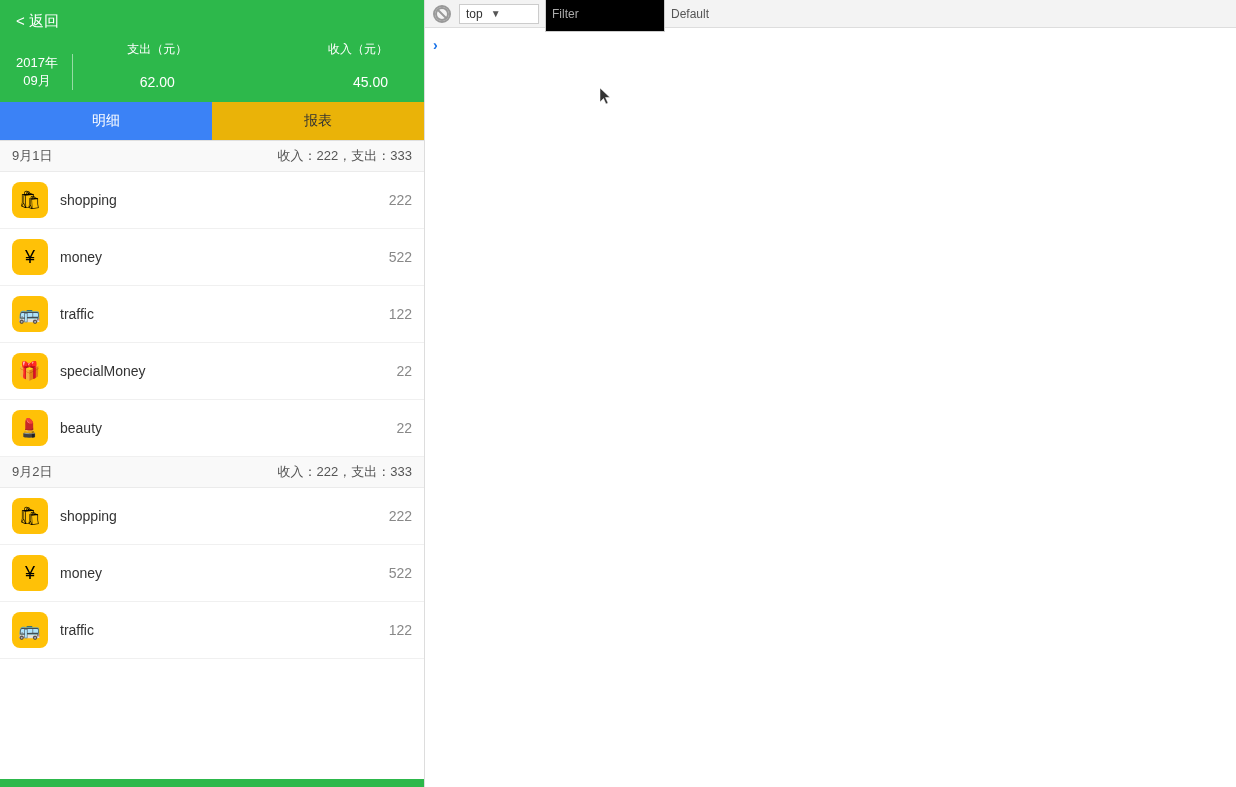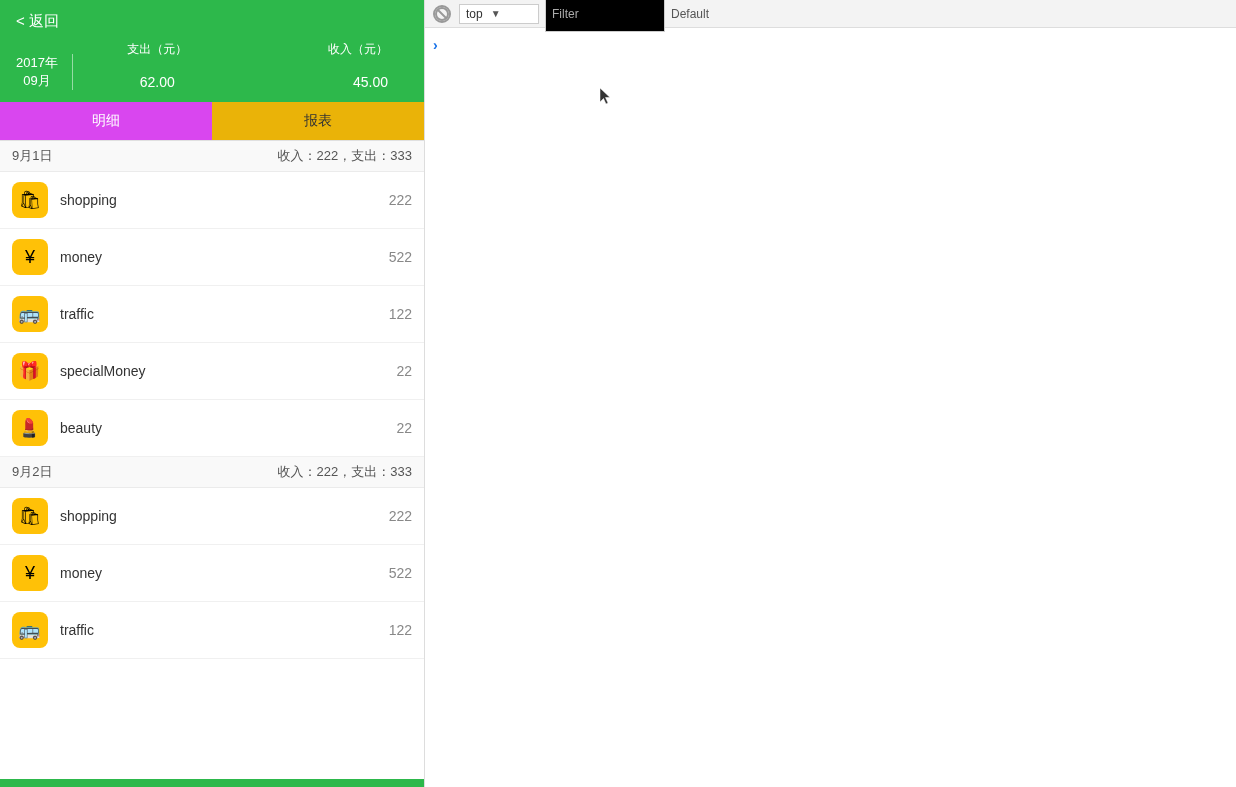--- a/index.html
+++ b/index.html
@@ -63,21 +63,21 @@
     .tab-item {
       flex: 1;
       text-align: center;
       padding: 10px 0;
       font-size: 14px;
       cursor: pointer;
       background: #eab308;
       color: #333;
     }
     .tab-item.active {
-      background: #d946ef;
+      background: #3b82f6;
       color: #fff;
     }
 
     
     .date-group-header {
       display: flex;
       justify-content: space-between;
       align-items: center;
       padding: 6px 12px;
       background: #f9f9f9;

